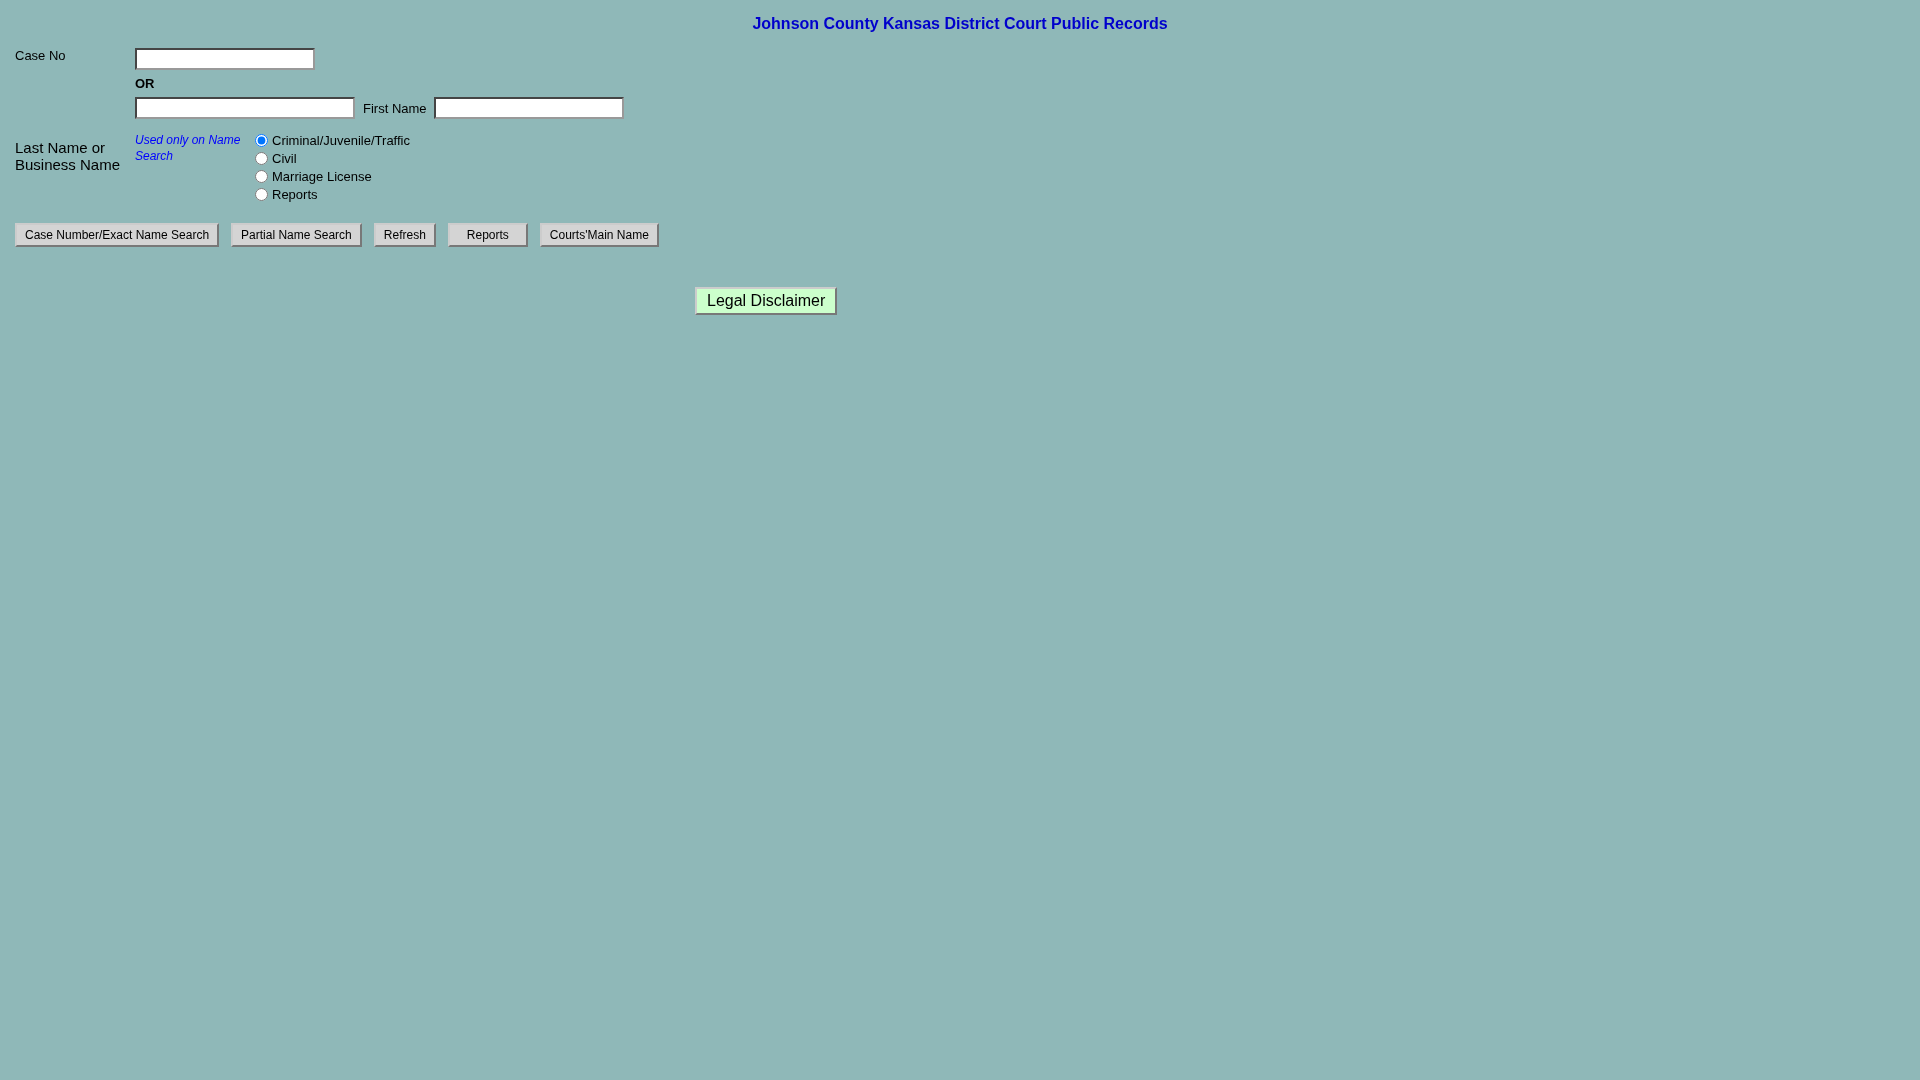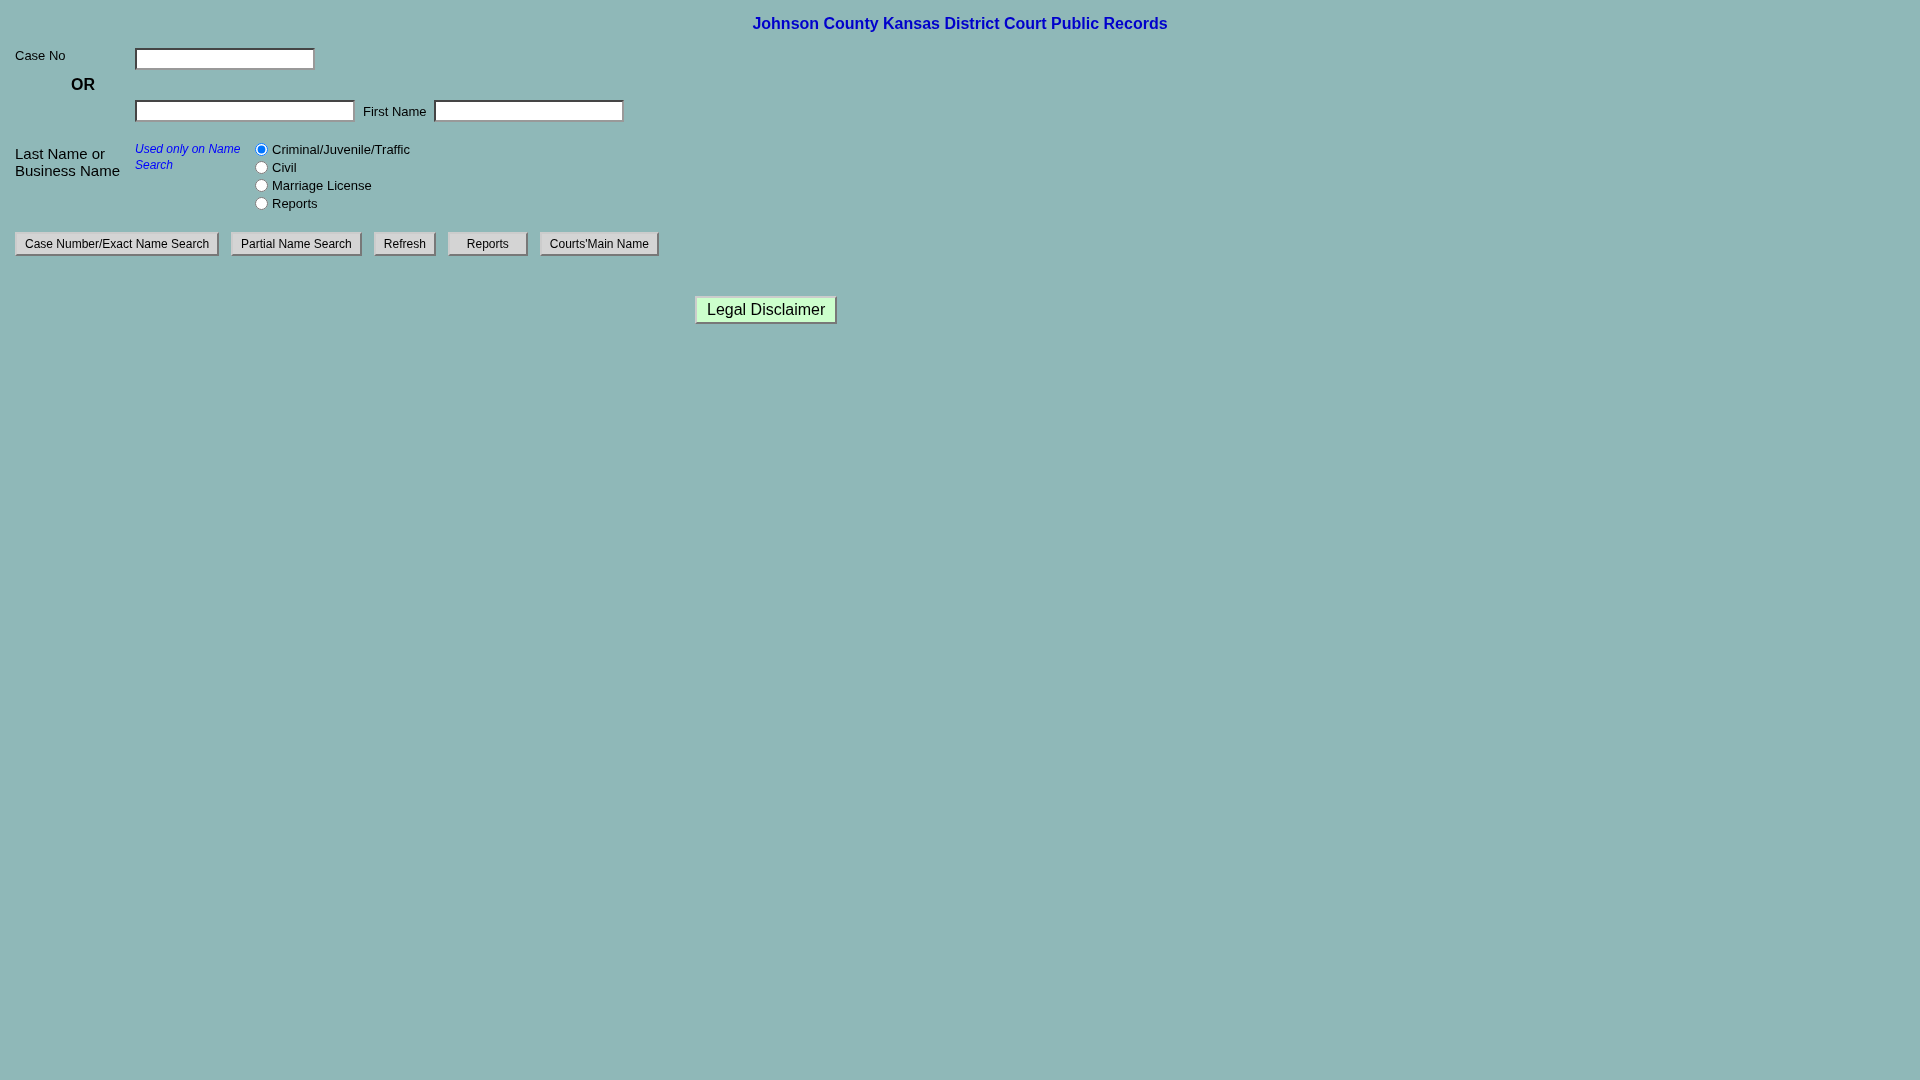--- a/index.html
+++ b/index.html
@@ -64,22 +64,22 @@
     .last-name-input {
       width: 220px;
     }
 
     .first-name-input {
       width: 190px;
     }
 
     .or-text {
       font-weight: bold;
-      font-size: 16px;
-      margin-left: 56px;
+      font-size: 13px;
+      margin-left: 120px;
       margin-bottom: 6px;
     }
 
     .first-name-label {
       font-size: 13px;
       margin-right: 7px;
     }
 
     .radio-section {
       margin-left: 120px;
@@ -164,21 +164,21 @@
     <div style="display:flex; align-items:flex-start;">
       <div style="display:flex; align-items:center;">
         <div class="label-cell" style="font-size:15px; width:120px;">Last Name or Business Name</div>
         <div>
           <div class="name-row-inputs">
             <input type="text" class="last-name-input" style="">
             <span class="first-name-label" style="margin-left:8px;">First Name</span>
             <input type="text" class="first-name-input" style="">
           </div>
 
-          <div style="display:flex; align-items:flex-start; margin-top:20px;">
+          <div style="display:flex; align-items:flex-start; margin-top:14px;">
             <div class="used-only-label">Used only on Name Search</div>
             <div class="radio-section" style="margin-left:0; margin-top:0;">
               <div class="radio-row">
                 <input type="radio" name="case_type" id="r_criminal" checked="" style="">
                 <label for="r_criminal">Criminal/Juvenile/Traffic</label>
               </div>
               <div class="radio-row">
                 <input type="radio" name="case_type" id="r_civil" style="">
                 <label for="r_civil">Civil</label>
               </div>

